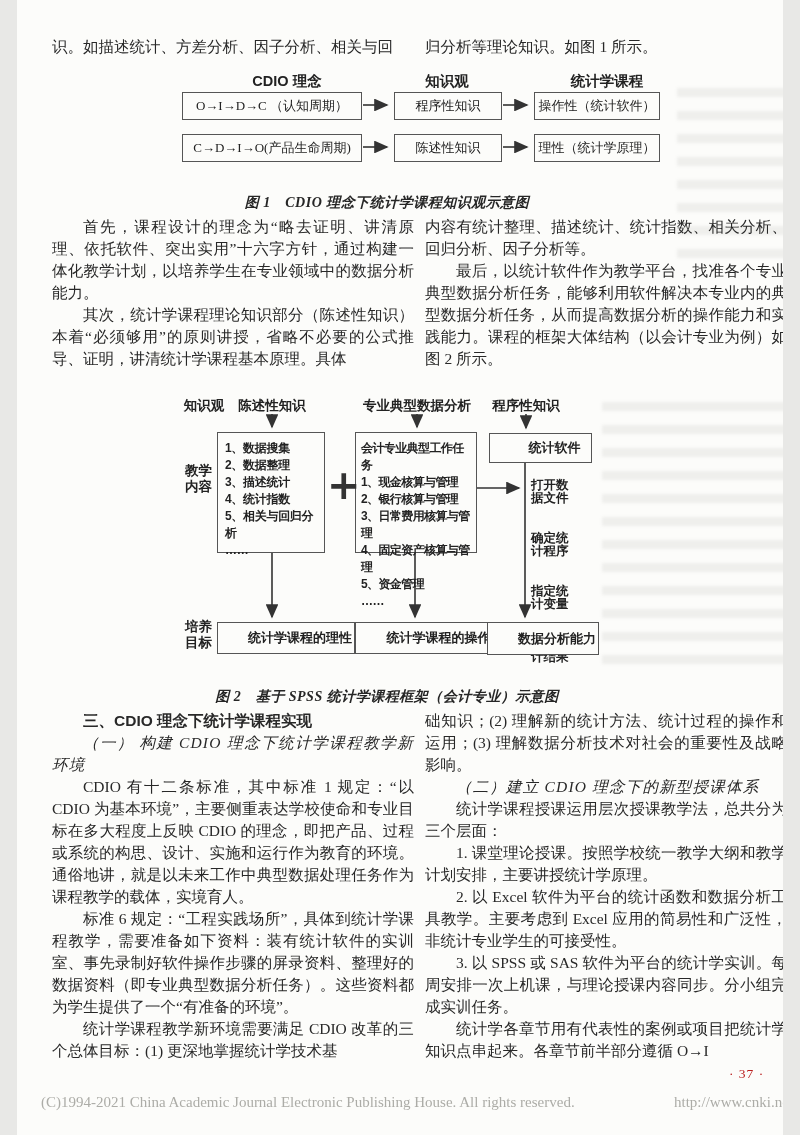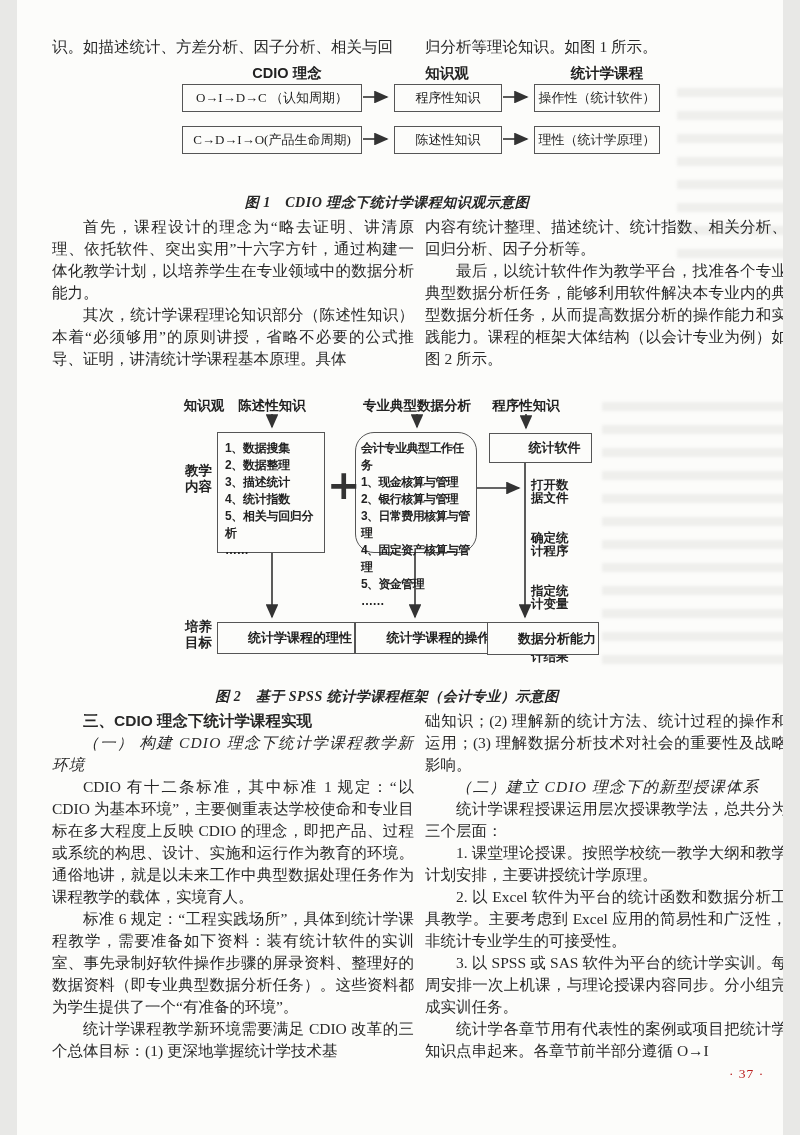--- a/index.html
+++ b/index.html
@@ -89,21 +89,21 @@
 
 <div class="page">
 
   <div class="abs col" style="left:35px;top:36px;">
     <p class="noindent">识。如描述统计、方差分析、因子分析、相关与回</p>
   </div>
   <div class="abs col" style="left:408px;top:36px;">
     <p class="noindent">归分析等理论知识。如图 1 所示。</p>
   </div>
 
-  <div class="fig" style="left:140px;top:64px;width:520px;height:110px;">
+  <div class="fig" style="left:140px;top:72px;width:520px;height:110px;">
     <svg class="fig-svg" width="520" height="110">
       <defs>
         <marker id="ah" markerWidth="9" markerHeight="8" refX="8" refY="4" orient="auto">
           <path d="M0,0 L9,4 L0,8 z" fill="#333"></path>
         </marker>
       </defs>
       <line x1="206" y1="33" x2="230" y2="33" stroke="#333" stroke-width="1.6" marker-end="url(#ah)"></line>
       <line x1="346" y1="33" x2="370" y2="33" stroke="#333" stroke-width="1.6" marker-end="url(#ah)"></line>
       <line x1="206" y1="75" x2="230" y2="75" stroke="#333" stroke-width="1.6" marker-end="url(#ah)"></line>
       <line x1="346" y1="75" x2="370" y2="75" stroke="#333" stroke-width="1.6" marker-end="url(#ah)"></line>
@@ -164,21 +164,21 @@
 内容</div>
     <div class="f2-side" style="left:48px;top:224px;width:34px;">培养
 目标</div>
 
     <div class="f2-box f2-list" style="left:80px;top:37px;width:108px;height:121px;box-sizing:border-box;">1、数据搜集
 2、数据整理
 3、描述统计
 4、统计指数
 5、相关与回归分析
 ……</div>
-    <div class="f2-box f2-list" style="left:218px;top:37px;width:122px;height:121px;box-sizing:border-box;padding-left:5px;letter-spacing:-0.6px;border-radius:19px;">会计专业典型工作任务
+    <div class="f2-box f2-list" style="left:218px;top:37px;width:122px;height:121px;box-sizing:border-box;padding-left:5px;letter-spacing:-0.6px;">会计专业典型工作任务
 1、现金核算与管理
 2、银行核算与管理
 3、日常费用核算与管理
 4、固定资产核算与管理
 5、资金管理
 ……</div>
     <div class="f2-box f2-center" style="left:352px;top:38px;width:73px;height:28px;">统计软件</div>
 
     <div class="f2-steps" style="left:394px;top:71px;width:48px;">
       <div>打开数
@@ -213,14 +213,18 @@
     <p class="noindent">础知识；(2) 理解新的统计方法、统计过程的操作和运用；(3) 理解数据分析技术对社会的重要性及战略影响。</p>
     <p class="subhead">（二）建立 CDIO 理念下的新型授课体系</p>
     <p>统计学课程授课运用层次授课教学法，总共分为三个层面：</p>
     <p>1. 课堂理论授课。按照学校统一教学大纲和教学计划安排，主要讲授统计学原理。</p>
     <p>2. 以 Excel 软件为平台的统计函数和数据分析工具教学。主要考虑到 Excel 应用的简易性和广泛性，非统计专业学生的可接受性。</p>
     <p>3. 以 SPSS 或 SAS 软件为平台的统计学实训。每周安排一次上机课，与理论授课内容同步。分小组完成实训任务。</p>
     <p>统计学各章节用有代表性的案例或项目把统计学知识点串起来。各章节前半部分遵循 O→I</p>
   </div>
 
   <div class="pagenum" style="left:712px;top:1066px;">· 37 ·</div>
+  <div class="footer">
+    <span>(C)1994-2021 China Academic Journal Electronic Publishing House. All rights reserved.</span>
+    <span>http://www.cnki.net</span>
+  </div>
 
 </div>
 
 </body></html>

